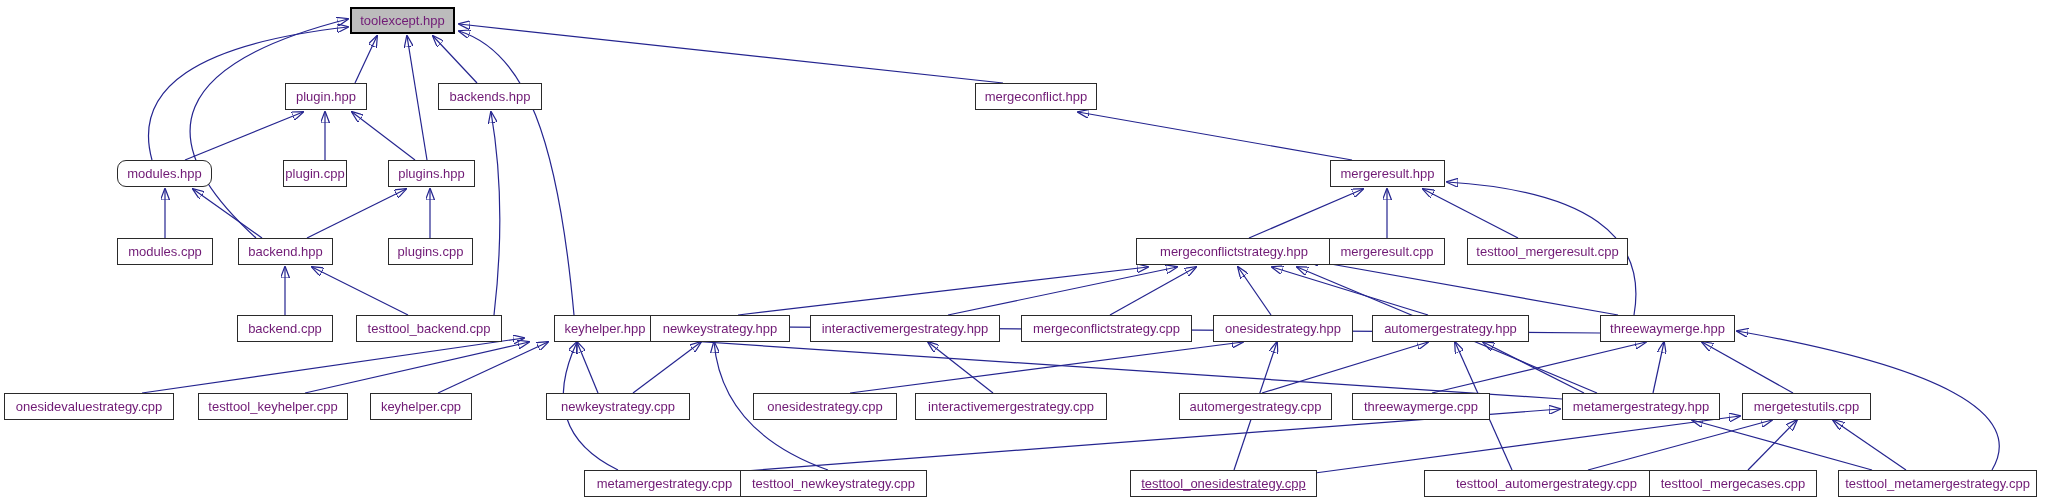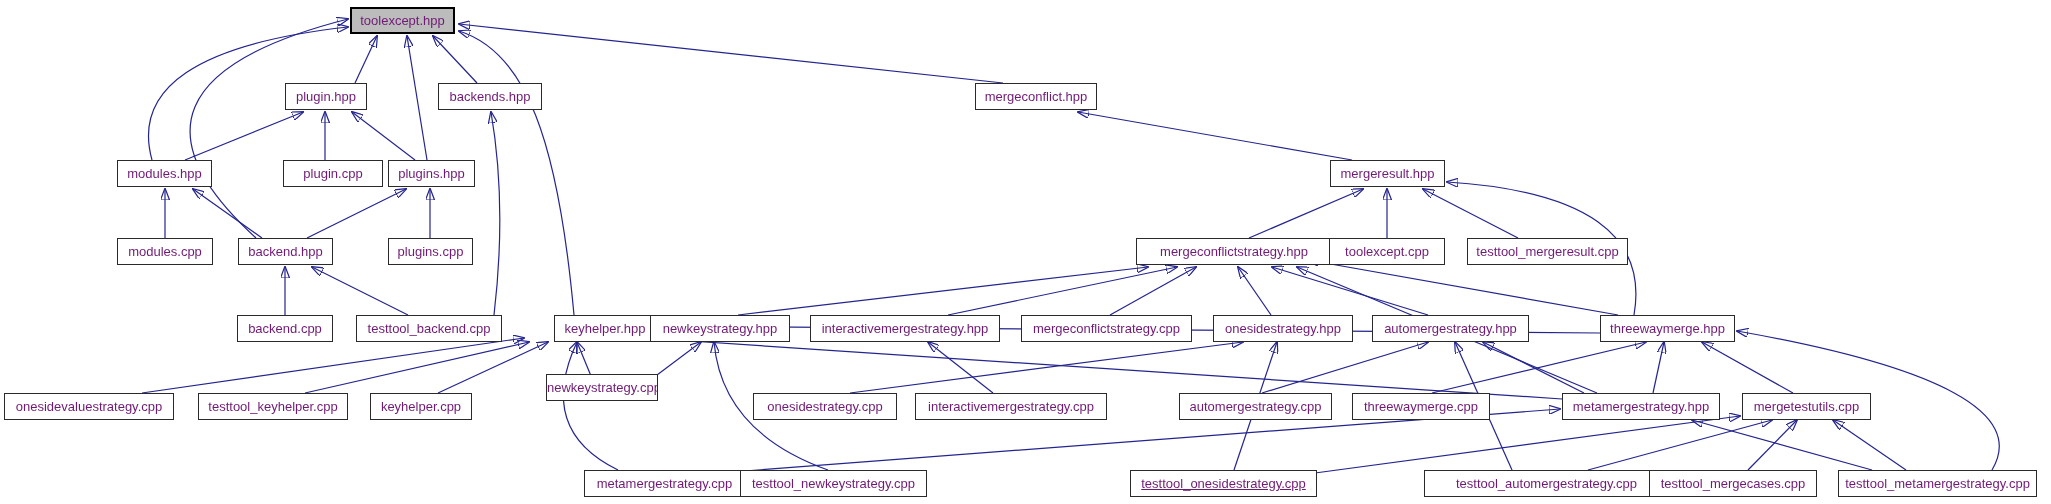--- a/index.html
+++ b/index.html
@@ -78,43 +78,43 @@
         <path d="M1588,470 L1772,420" marker-end="url(#arrowhead)"></path>
         <path d="M1748,470 L1797,420" marker-end="url(#arrowhead)"></path>
         <path d="M1906,470 L1833,420" marker-end="url(#arrowhead)"></path>
       </g>
   </svg>
   <div id="node-layer">
       <div class="node hl" style="left: 350px; top: 7px; width: 105px;">toolexcept.hpp</div>
       <div class="node" style="left: 285px; top: 83px; width: 82px;">plugin.hpp</div>
       <div class="node" style="left: 438px; top: 83px; width: 104px;">backends.hpp</div>
       <div class="node" style="left: 975px; top: 83px; width: 122px;">mergeconflict.hpp</div>
-      <div class="node" style="left: 117px; top: 160px; width: 95px;">modules.hpp</div>
-      <div class="node" style="left: 283px; top: 160px; width: 100px;">plugin.cpp</div>
+      <div class="node" style="left: 117px; top: 160px; width: 95px; border-radius: 9px;">modules.hpp</div>
+      <div class="node" style="left: 283px; top: 160px; width: 64px;">plugin.cpp</div>
       <div class="node" style="left: 388px; top: 160px; width: 87px;">plugins.hpp</div>
       <div class="node" style="left: 1330px; top: 160px; width: 115px;">mergeresult.hpp</div>
       <div class="node" style="left: 117px; top: 238px; width: 96px;">modules.cpp</div>
       <div class="node" style="left: 238px; top: 238px; width: 95px;">backend.hpp</div>
       <div class="node" style="left: 388px; top: 238px; width: 85px;">plugins.cpp</div>
       <div class="node" style="left: 1136px; top: 238px; width: 196px;">mergeconflictstrategy.hpp</div>
-      <div class="node" style="left: 1329px; top: 238px; width: 116px;">toolexcept.cpp</div>
+      <div class="node" style="left: 1329px; top: 238px; width: 116px;">mergeresult.cpp</div>
       <div class="node" style="left: 1467px; top: 238px; width: 161px;">testtool_mergeresult.cpp</div>
       <div class="node" style="left: 237px; top: 315px; width: 96px;">backend.cpp</div>
       <div class="node" style="left: 356px; top: 315px; width: 146px;">testtool_backend.cpp</div>
       <div class="node" style="left: 554px; top: 315px; width: 102px;">keyhelper.hpp</div>
       <div class="node" style="left: 650px; top: 315px; width: 140px;">newkeystrategy.hpp</div>
       <div class="node" style="left: 810px; top: 315px; width: 190px;">interactivemergestrategy.hpp</div>
       <div class="node" style="left: 1021px; top: 315px; width: 171px;">mergeconflictstrategy.cpp</div>
       <div class="node" style="left: 1213px; top: 315px; width: 140px;">onesidestrategy.hpp</div>
       <div class="node" style="left: 1372px; top: 315px; width: 157px;">automergestrategy.hpp</div>
       <div class="node" style="left: 1600px; top: 315px; width: 135px;">threewaymerge.hpp</div>
       <div class="node" style="left: 4px; top: 393px; width: 170px;">onesidevaluestrategy.cpp</div>
       <div class="node" style="left: 198px; top: 393px; width: 150px;">testtool_keyhelper.cpp</div>
       <div class="node" style="left: 370px; top: 393px; width: 102px;">keyhelper.cpp</div>
-      <div class="node" style="left: 546px; top: 374px; width: 112px;">newkeystrategy.cpp</div>
+      <div class="node" style="left: 546px; top: 393px; width: 144px;">newkeystrategy.cpp</div>
       <div class="node" style="left: 753px; top: 393px; width: 144px;">onesidestrategy.cpp</div>
       <div class="node" style="left: 915px; top: 393px; width: 192px;">interactivemergestrategy.cpp</div>
       <div class="node" style="left: 1179px; top: 393px; width: 153px;">automergestrategy.cpp</div>
       <div class="node" style="left: 1352px; top: 393px; width: 138px;">threewaymerge.cpp</div>
       <div class="node" style="left: 1562px; top: 393px; width: 158px;">metamergestrategy.hpp</div>
       <div class="node" style="left: 1742px; top: 393px; width: 129px;">mergetestutils.cpp</div>
       <div class="node" style="left: 584px; top: 470px; width: 161px;">metamergestrategy.cpp</div>
       <div class="node" style="left: 740px; top: 470px; width: 187px;">testtool_newkeystrategy.cpp</div>
       <div class="node" style="left: 1130px; top: 470px; width: 187px; text-decoration: underline;">testtool_onesidestrategy.cpp</div>
       <div class="node" style="left: 1424px; top: 470px; width: 245px;">testtool_automergestrategy.cpp</div>

